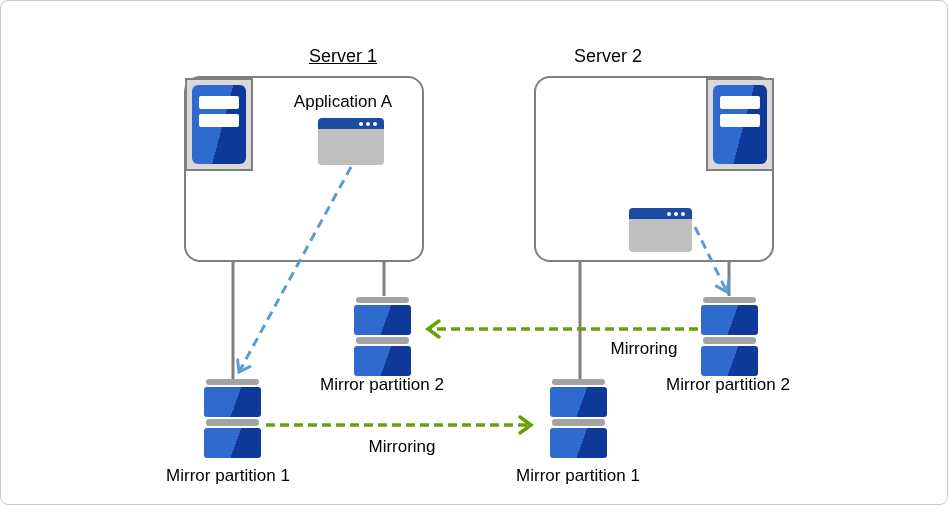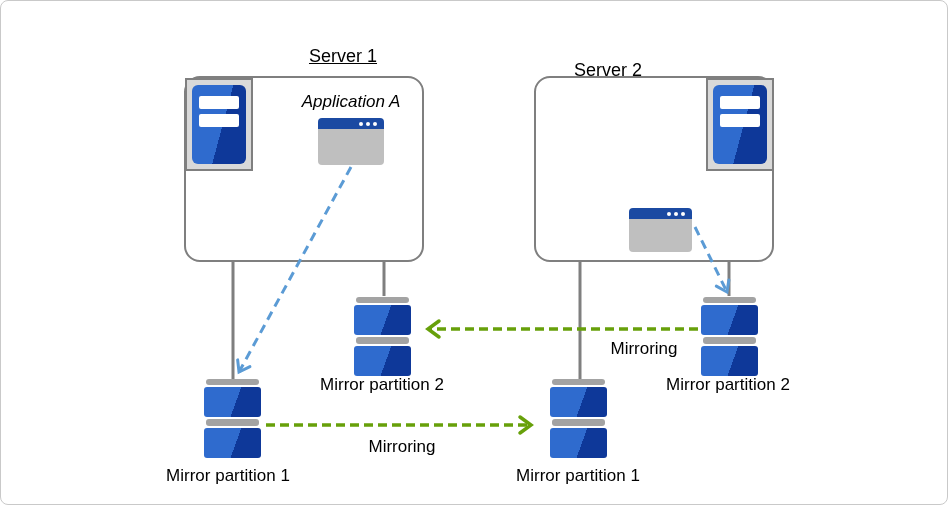--- a/index.html
+++ b/index.html
@@ -76,22 +76,22 @@
   .disk-cap{height:6px;background:#a3a3a3;border-radius:3px;margin:0 2px 2px;}
   .disk-seg{height:30px;border-radius:3px;margin-bottom:2px;
     background:linear-gradient(110deg,#2f6bce 55%,#0e3899 55%);}
   .disk-sep{height:7px;background:#a3a3a3;border-radius:3px;margin:0 2px 2px;}
   #disk-m1-left{left:203px;top:378px;}
   #disk-m2-left{left:353px;top:296px;}
   #disk-m1-right{left:549px;top:378px;}
   #disk-m2-right{left:700px;top:296px;}
   
   #server1-title{left:252px;top:46px;width:180px;text-decoration:underline;}
-  #server2-title{left:517px;top:60px;width:180px;}
-  #app-a-label{left:260px;top:92px;width:180px;font-style:italic;}
+  #server2-title{left:517px;top:46px;width:180px;}
+  #app-a-label{left:252px;top:92px;width:180px;}
   #app-b-label{left:598px;top:181px;width:180px;}
   #label-m1-left{left:127px;top:466px;width:200px;}
   #label-m2-left{left:281px;top:375px;width:200px;}
   #label-m1-right{left:477px;top:466px;width:200px;}
   #label-m2-right{left:627px;top:375px;width:200px;}
   #label-mirroring-bottom{left:331px;top:437px;width:140px;}
   #label-mirroring-top{left:573px;top:339px;width:140px;}
   
   #wires{position:absolute;left:0;top:0;width:948px;height:505px;pointer-events:none;}
 </style>

